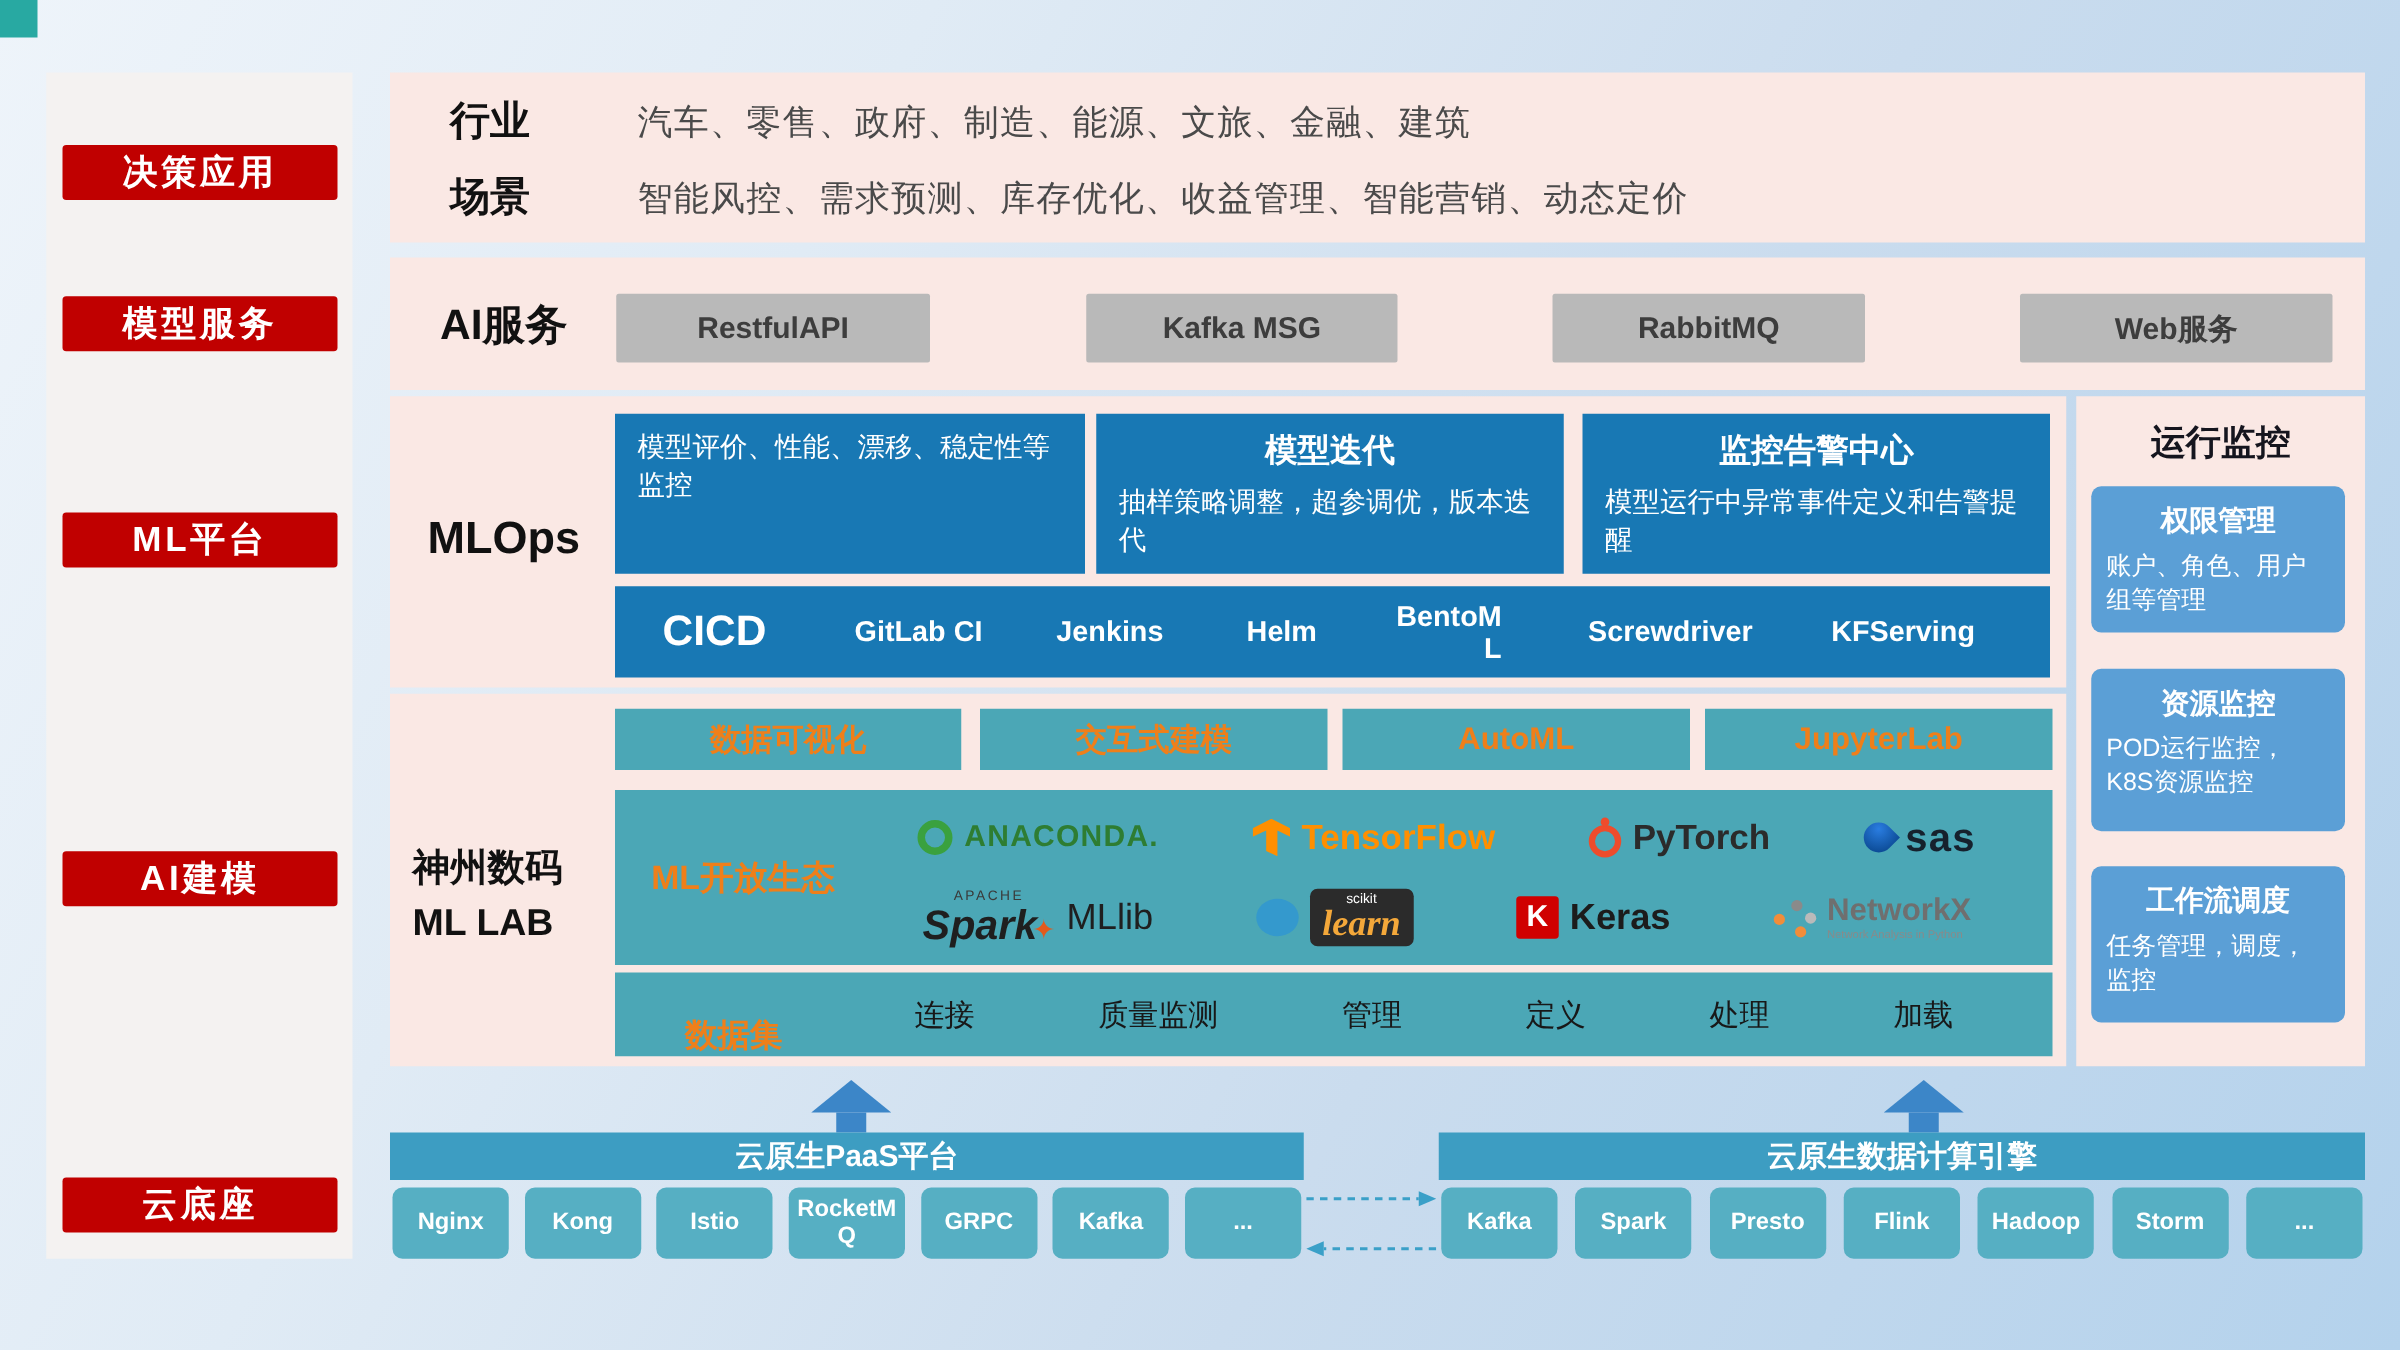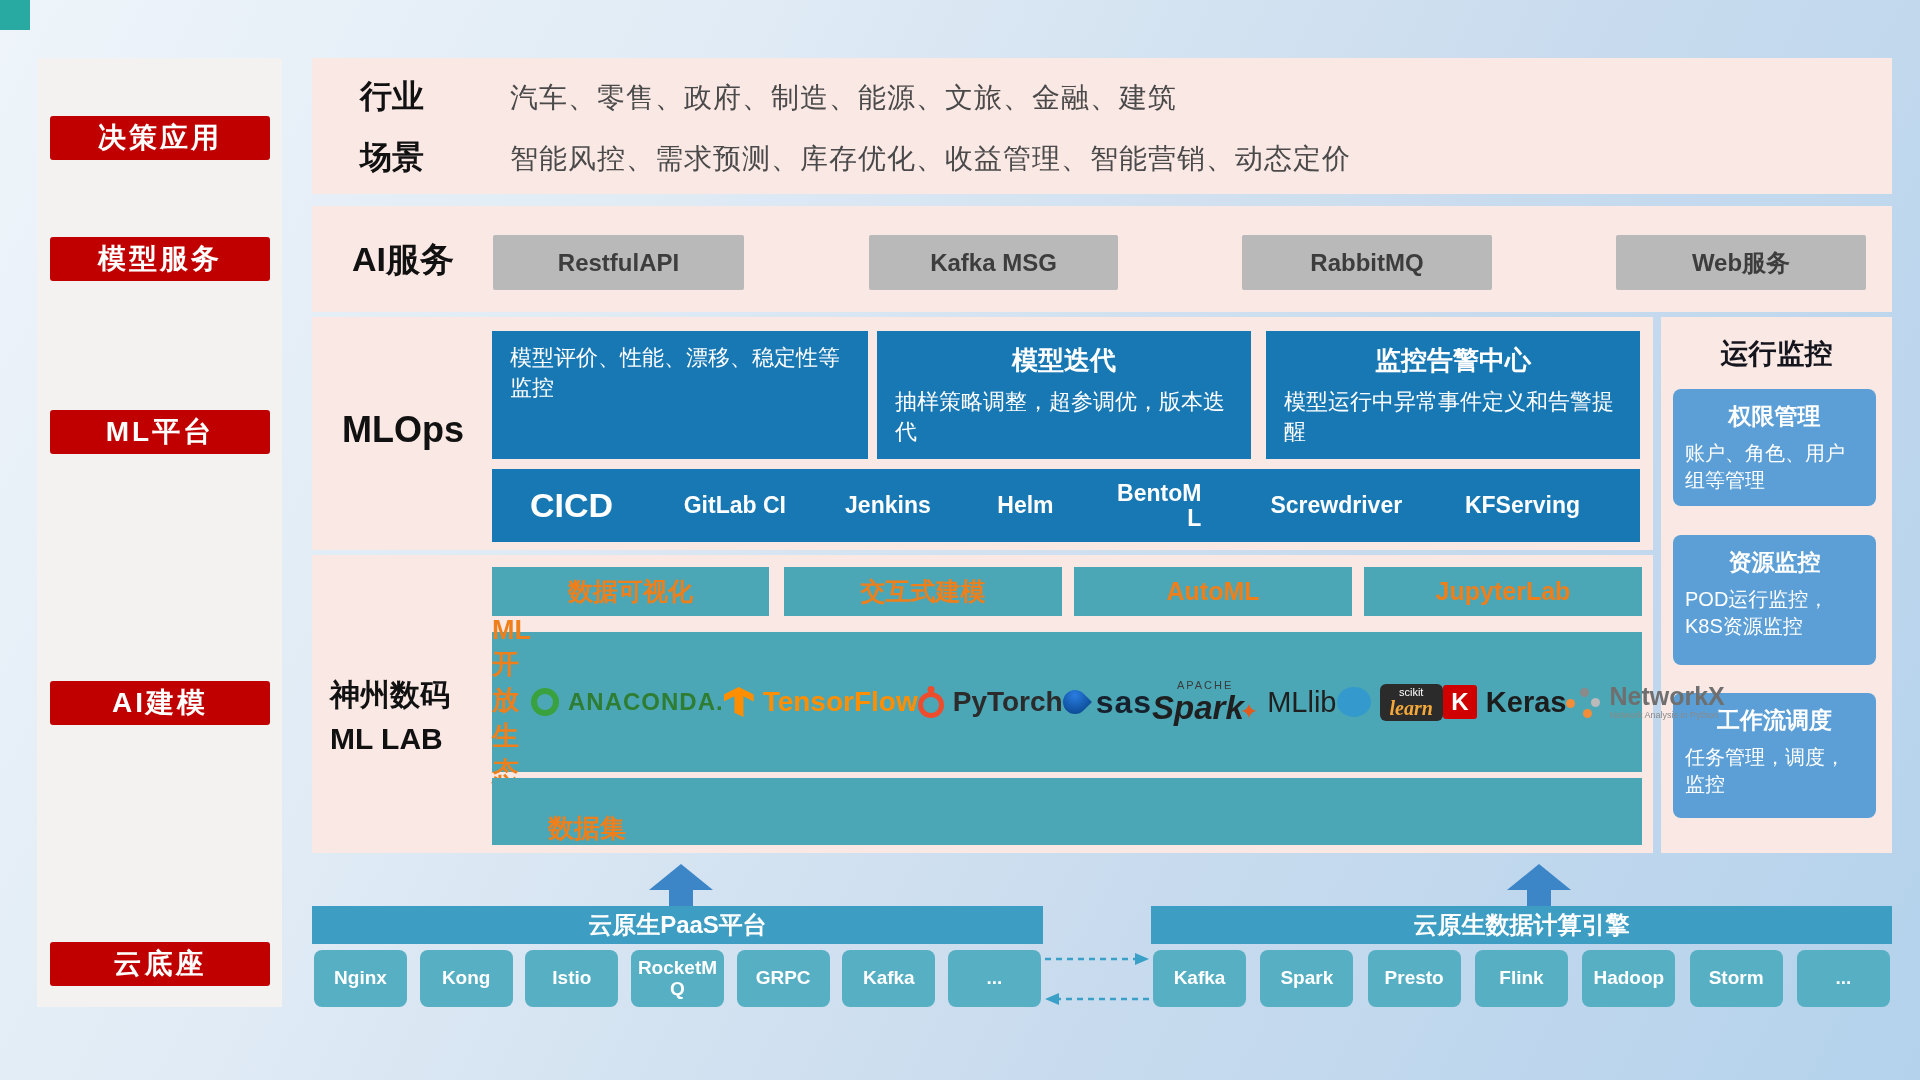--- a/index.html
+++ b/index.html
@@ -47,21 +47,21 @@
   .mon-card { position:absolute; left:12px; width:203px; background:#5b9fd6; border-radius:8px; color:#fff; padding:12px 12px; overflow:hidden; }
   .mon-card .t { font-size:23px; font-weight:700; text-align:center; margin-bottom:8px; }
   .mon-card .d { font-size:20px; line-height:1.35; }
 
   
   .mllab-label { position:absolute; left:18px; top:118px; width:158px; font-size:30px; font-weight:700; color:#111; line-height:1.45; }
   .tool-btn { position:absolute; top:12px; height:49px; background:#4ba7b6; color:#ef7f1a;
     font-size:25px; font-weight:700; display:flex; align-items:center; justify-content:center; }
   .eco-box { position:absolute; left:180px; top:77px; width:1150px; height:140px; background:#4ba7b6; display:flex; }
   .eco-label { width:205px; display:flex; align-items:center; justify-content:center; color:#ef7f1a; font-size:27px; font-weight:700; }
-  .eco-rows { flex:1; display:flex; flex-direction:row; padding:6px 24px 6px 0; }
+  .eco-rows { flex:1; display:flex; flex-direction:column; padding:6px 24px 6px 0; }
   .eco-row { flex:1; display:flex; align-items:center; justify-content:space-around; }
   .logo { display:flex; align-items:center; gap:9px; }
   .ana-icon { width:28px; height:28px; border:6px solid #3aa13f; border-radius:50%; }
   .ana-text { color:#2e7d32; font-size:24px; font-weight:700; letter-spacing:1px; }
   .tf-icon { width:30px; height:30px; background:#ff8f00;
     clip-path:polygon(50% 0,100% 25%,100% 48%,66% 31%,66% 100%,36% 86%,36% 31%,0 48%,0 25%); }
   .tf-text { color:#ff8f00; font-size:28px; font-weight:700; }
   .pt-icon { width:26px; height:26px; border:5px solid #ee4c2c; border-radius:50%; position:relative; margin-top:6px; }
   .pt-icon::after { content:""; position:absolute; top:-11px; left:50%; transform:translateX(-50%);
     width:7px; height:7px; background:#ee4c2c; border-radius:50%; }
@@ -70,21 +70,21 @@
     border-radius:50% 0 50% 50%; transform:rotate(45deg); }
   .sas-text { color:#16212d; font-size:32px; font-weight:700; letter-spacing:1px; }
   .spark-stack { display:flex; flex-direction:column; align-items:center; line-height:1; }
   .spark-apache { font-size:11px; color:#3a3a3a; letter-spacing:2px; }
   .spark-word { font-size:33px; font-weight:700; font-style:italic; color:#1f1f1f; }
   .spark-star { color:#e25a1c; font-size:22px; margin-left:-4px; }
   .mllib-text { font-size:29px; color:#1f1f1f; font-weight:500; }
   .skl-circle { width:34px; height:30px; background:#3499cd; border-radius:50%; }
   .skl-badge { background:#2b2b2b; border-radius:6px; padding:3px 10px; display:flex; flex-direction:column; align-items:center; line-height:1; }
   .skl-top { color:#fff; font-size:11px; }
-  .skl-learn { color:#f4a83a; font-size:20px; font-weight:700; font-style:italic; font-family:"Liberation Serif",serif; }
+  .skl-learn { color:#f4a83a; font-size:29px; font-weight:700; font-style:italic; font-family:"Liberation Serif",serif; }
   .keras-k { width:34px; height:34px; background:#d00000; color:#fff; display:flex; align-items:center;
     justify-content:center; font-size:24px; font-weight:700; border-radius:3px; }
   .keras-text { font-size:29px; font-weight:600; color:#1c1c1c; }
   .nx-icon { position:relative; width:34px; height:30px; }
   .nx-icon::before { content:""; position:absolute; width:9px; height:9px; border-radius:50%; background:#f28d3a;
     left:0; top:12px; box-shadow:14px -11px 0 #8a8a8a, 17px 10px 0 #f28d3a, 25px -1px 0 #bababa; }
   .nx-stack { display:flex; flex-direction:column; line-height:1.1; }
   .nx-text { font-size:25px; font-weight:700; color:#6f6f6f; }
   .nx-sub { font-size:9px; color:#8a8a8a; }
   .dataset-bar { position:absolute; left:180px; top:223px; width:1150px; height:67px; background:#4ba7b6;
@@ -242,20 +242,28 @@
               <span class="nx-text">NetworkX</span>
               <span class="nx-sub">Network Analysis in Python</span>
             </span>
           </span>
         </div>
       </div>
     </div>
 
     <div class="dataset-bar">
       <span class="dataset-label">数据集</span>
+      <span class="dataset-items">
+        <span class="dataset-item">连接</span>
+        <span class="dataset-item">质量监测</span>
+        <span class="dataset-item">管理</span>
+        <span class="dataset-item">定义</span>
+        <span class="dataset-item">处理</span>
+        <span class="dataset-item">加载</span>
+      </span>
     </div>
   </div>
 
   <div class="up-arrow" style="left:649px;top:864px">
     <div class="head"></div>
     <div class="stem"></div>
   </div>
   <div class="up-arrow" style="left:1507px;top:864px">
     <div class="head"></div>
     <div class="stem"></div>

